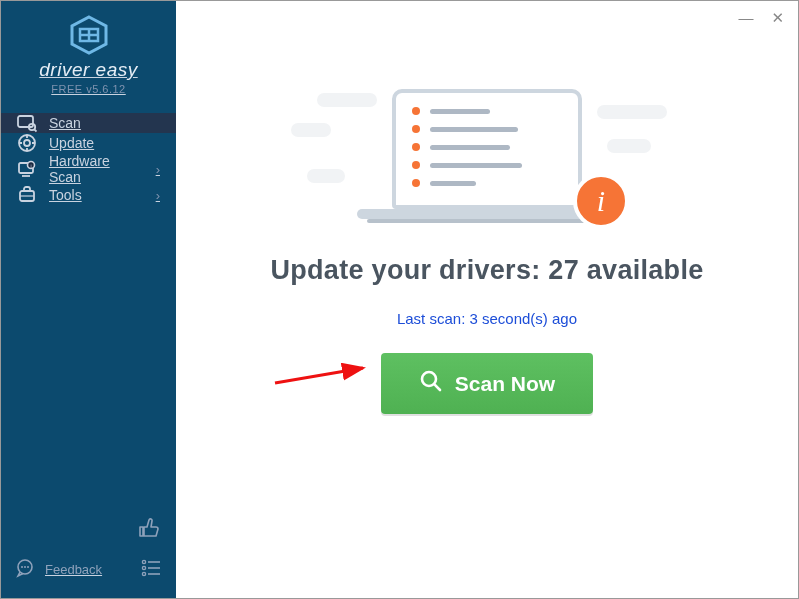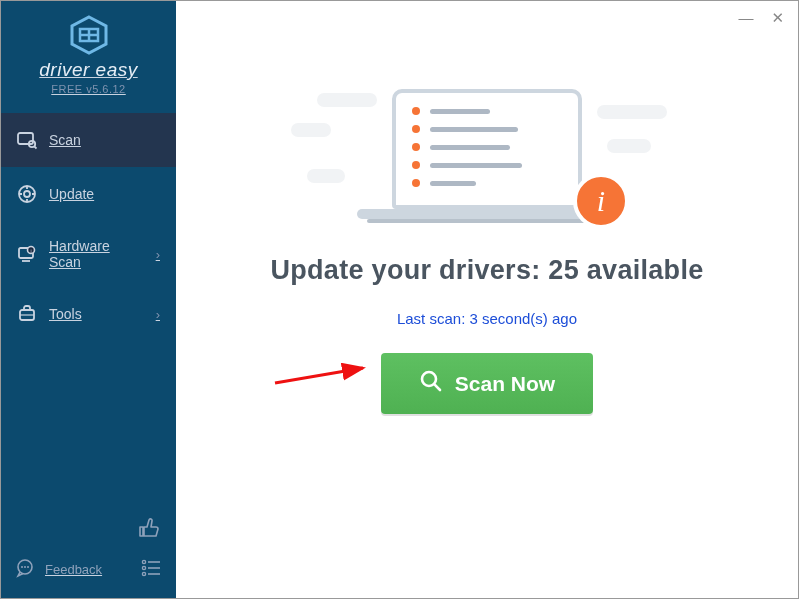--- a/index.html
+++ b/index.html
@@ -24,21 +24,21 @@
       color: #c9d3e0;
       position: relative;
       text-decoration: underline;
     }
     .logo-block { text-align: center; padding: 14px 0 12px; }
     .brand { font-size: 19px; font-style: italic; color: #e6eef6; font-weight: 500; letter-spacing: 0.5px; }
     .version { font-size: 11px; color: #7f93af; margin-top: 2px; letter-spacing: 0.5px; }
     .nav { margin-top: 6px; }
     .nav-item {
       display: flex; align-items: center;
-      padding: 17px 16px; gap: 12px;
+      padding: 0 16px; gap: 12px;
       font-size: 14px; cursor: pointer;
       position: relative;
     }
     .nav-item.active { background: #23354f; }
     .nav-item .chev {
       margin-left: auto; font-size: 13px; color: #7f93af;
     }
     .nav-ico { width: 20px; height: 20px; display: flex; align-items: center; justify-content: center; }
     .get-pro {
       background: #f67436; color: #fff;
@@ -247,21 +247,21 @@
         <div class="doc-line">
             <span class="dot"></span>
             <span class="bar1" style="width:46px;"></span>
           </div>
       </div>
       <div class="laptop-base"></div>
       <div class="laptop-foot"></div>
       <div class="info-badge">i</div>
     </div>
 
-    <div class="headline">Update your drivers: 25 available</div>
+    <div class="headline">Update your drivers: 27 available</div>
     <div class="subline">Last scan: 3 second(s) ago</div>
 
     <button class="scan-btn">
       <span>
         <svg width="24" height="24" viewBox="0 0 24 24">
             <circle cx="10" cy="10" r="7" fill="none" stroke="#fff" stroke-width="2.6"></circle>
             <line x1="15.2" y1="15.2" x2="21" y2="21" stroke="#fff" stroke-width="2.6" stroke-linecap="round"></line>
           </svg>
       </span>
       <span>Scan Now</span>

